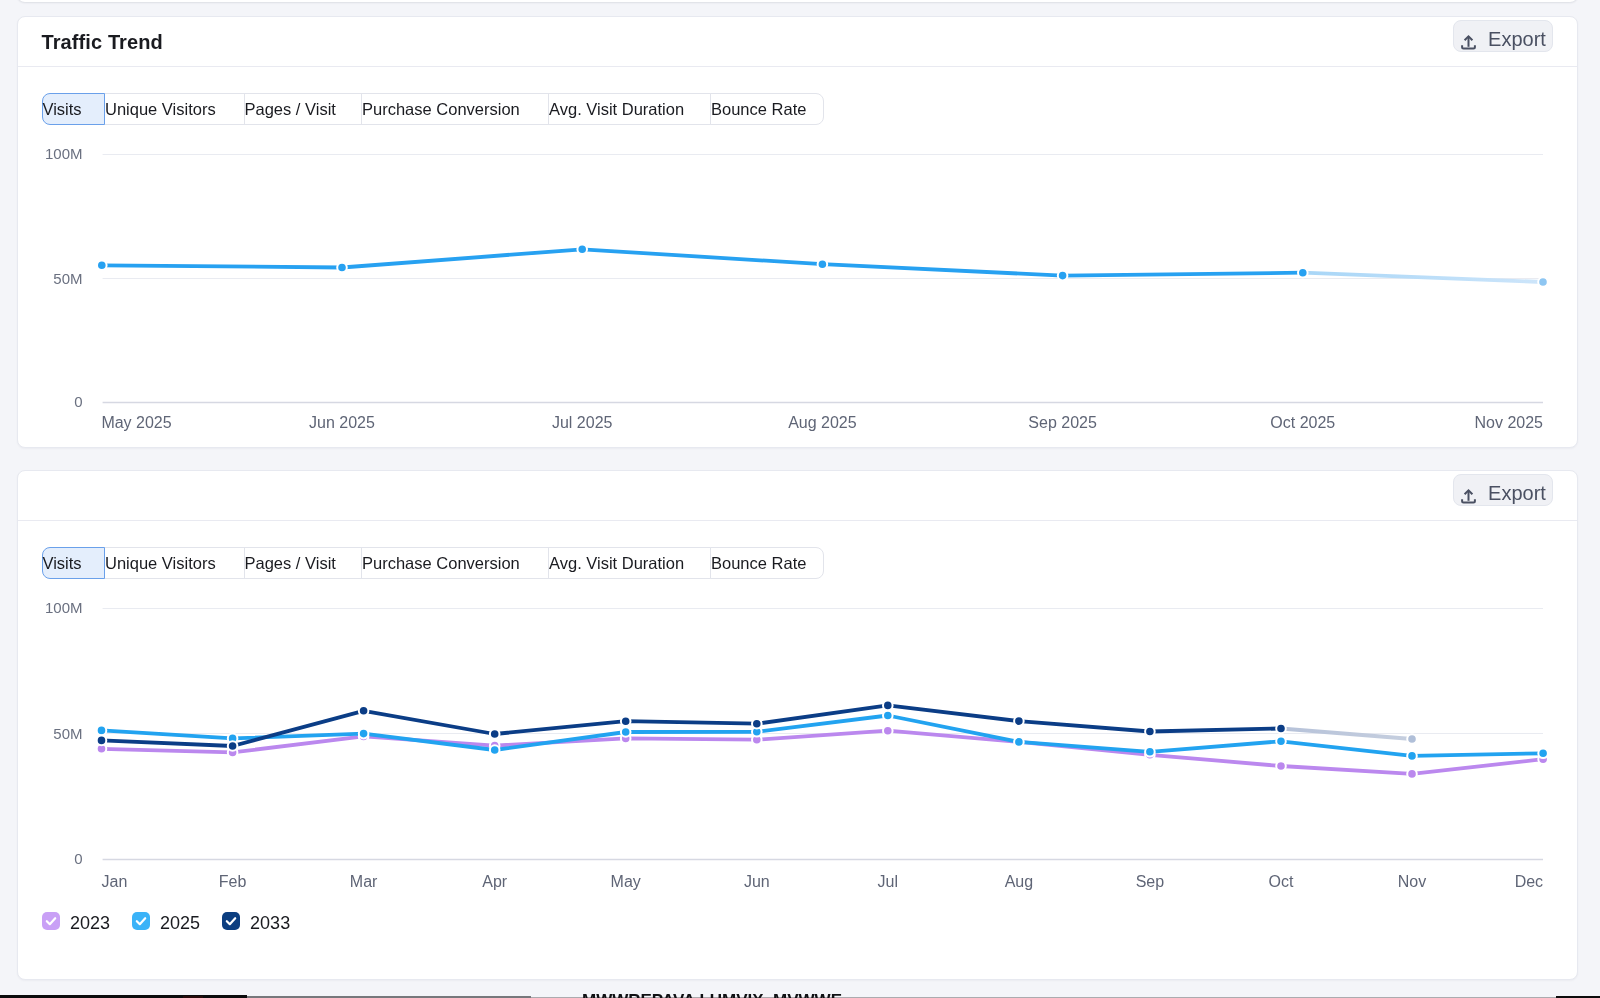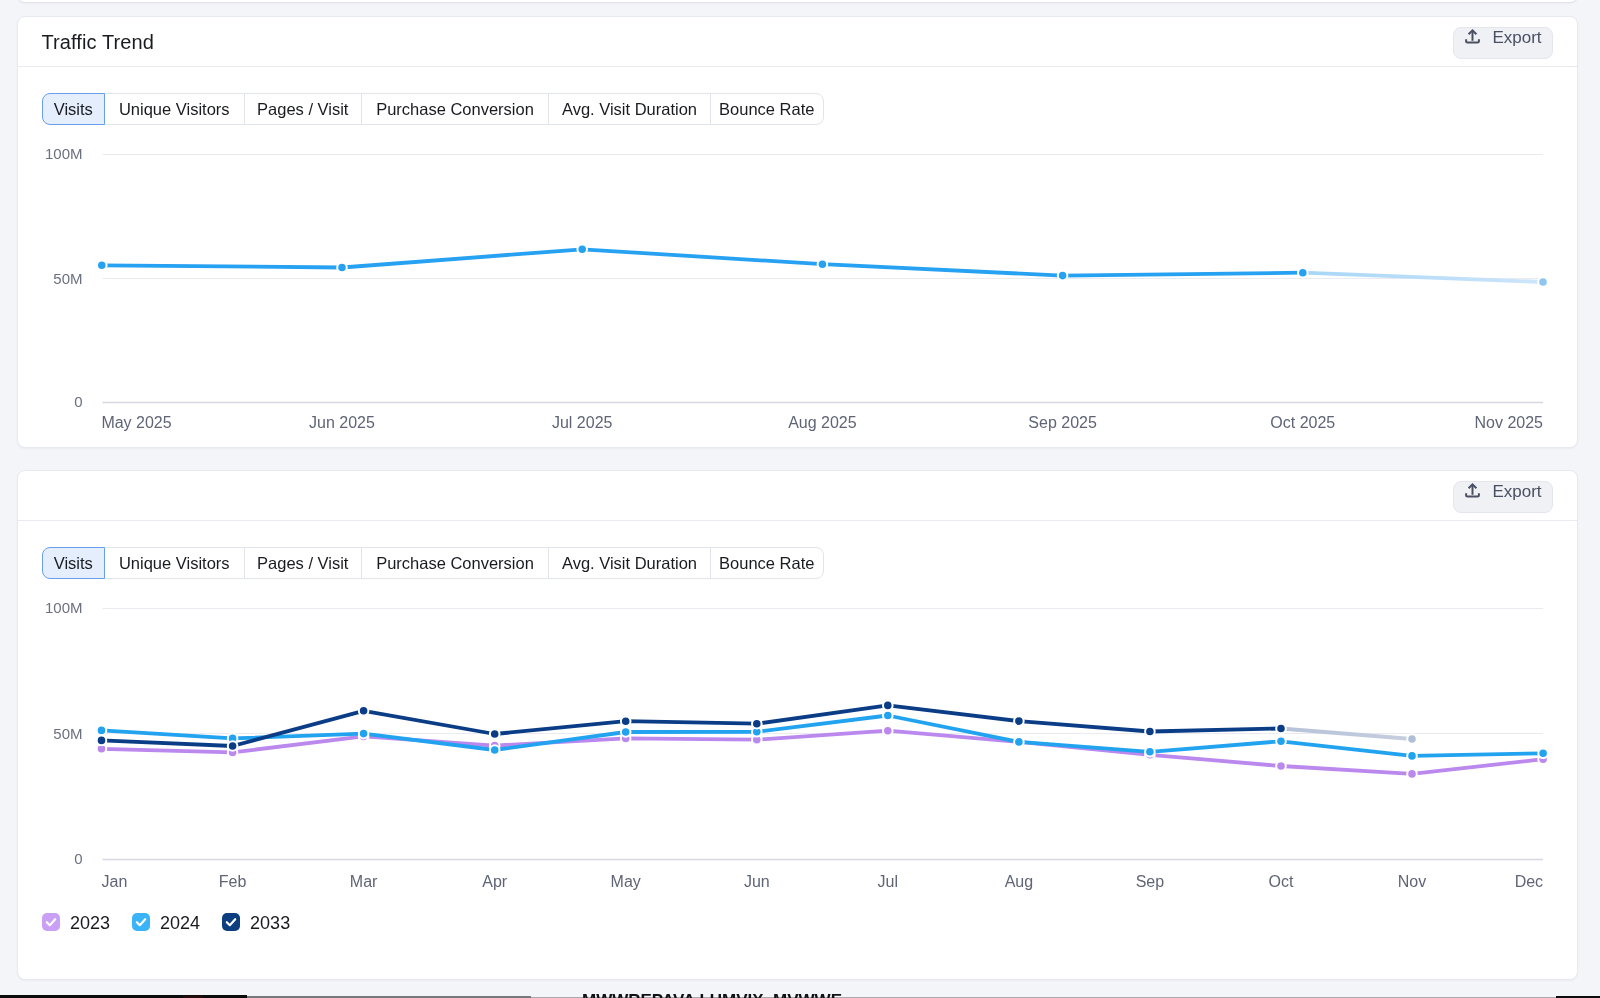--- a/index.html
+++ b/index.html
@@ -6,36 +6,36 @@
   html,body { width:1600px; height:998px; overflow:hidden; background:#f4f5f9;
     font-family:"Liberation Sans", sans-serif; position:relative; }
   .topsliver { position:absolute; left:17px; width:1561px; top:-10px; height:12px;
     background:#fff; border-radius:0 0 8px 8px; box-shadow:0 1px 2px rgba(24,28,45,.10); }
   .card { position:absolute; left:17px; width:1561px; background:#fff;
     border:1px solid #e7e9f0; border-radius:8px; box-shadow:0 1px 2px rgba(24,28,45,.04); }
   #card1 { top:16px; height:432px; }
   #card2 { top:470px; height:510px; }
   .chead { position:relative; height:50px; border-bottom:1px solid #e9eaf1; }
   .ctitle { position:absolute; left:23.5px; top:0; line-height:50px; font-size:20px;
-    font-weight:400; color:#1a1b20; letter-spacing:0.1px; }
-  .export { position:absolute; top:10px; right:24px; width:100px; height:32px;
+    font-weight:700; color:#1a1b20; letter-spacing:0.1px; }
+  .export { position:absolute; top:3px; right:24px; width:100px; height:32px;
     background:#f0f1f5; border:1px solid #e3e6ed; border-radius:8px;
-    display:flex; align-items:flex-start; justify-content:center; gap:11px;
-    font-size:17px; color:#4a5062; }
+    display:flex; align-items:flex-end; justify-content:center; gap:11px;
+    font-size:20px; color:#4a5062; }
   .tabs { position:absolute; left:23.5px; top:76px; height:32px; display:flex; z-index:2; }
-  .tab { height:32px; line-height:30px; font-size:16.5px; color:#1a1b20; text-align:center;
+  .tab { height:32px; line-height:30px; font-size:16.5px; color:#1a1b20; 
     background:#fff; border:1px solid #e2e4eb; margin-left:-1px; white-space:nowrap; }
   .tab.first { margin-left:0; border-radius:8px 0 0 8px; }
   .tab.last { border-radius:0 8px 8px 0; }
   .tab.active { background:#e4eefc; border:1px solid #6aa0ea; z-index:3; position:relative; }
   .legend { position:absolute; left:24px; top:440.5px; display:flex; align-items:flex-start;
     font-size:18px; color:#1a1b20; }
   .cb { width:18px; height:18px; border-radius:5px; margin-right:10px; position:relative; }
   .cb svg { position:absolute; left:2px; top:2px; }
-  .lg-item { display:flex; align-items:center; margin-right:22px; }
+  .lg-item { display:flex; align-items:flex-start; margin-right:22px; }
   .lg-item span { margin-top:2px; line-height:18px; }
   svg.chart { position:absolute; left:0; top:0; }
   .blackbar { position:absolute; left:0; top:995px; width:247px; height:3px; background:#0b0b0c; }
   .redbit { position:absolute; left:183px; top:995.5px; width:20px; height:2.5px; background:#270b0b; }
   .graybar { position:absolute; left:247px; top:996.3px; width:284px; height:1.7px; background:#77787c; }
   .thinline { position:absolute; left:531px; top:996.9px; width:1025px; height:1.1px; background:#ababaf; }
   .blackbar2 { position:absolute; left:1556px; top:996px; width:44px; height:2px; background:#0c0c0d; }
   .cliptext { position:absolute; left:582px; top:991px; width:300px; font-weight:700;
     font-size:17px; color:#101114; white-space:nowrap; }
 </style>
@@ -206,21 +206,21 @@
           </svg>
       </div>
         <span>2023</span>
     </div>
     <div class="lg-item">
       <div class="cb" style="background:#3bb3f8">
         <svg width="14" height="14" viewBox="0 0 14 14" fill="none" stroke="#fff" stroke-width="2.2" stroke-linecap="round" stroke-linejoin="round">
             <path d="M2.8 7.2 L5.8 10.2 L11.2 4.2"></path>
           </svg>
       </div>
-        <span>2024</span>
+        <span>2025</span>
     </div>
     <div class="lg-item">
       <div class="cb" style="background:#0c3e80">
         <svg width="14" height="14" viewBox="0 0 14 14" fill="none" stroke="#fff" stroke-width="2.2" stroke-linecap="round" stroke-linejoin="round">
             <path d="M2.8 7.2 L5.8 10.2 L11.2 4.2"></path>
           </svg>
       </div>
         <span>2033</span>
     </div>
   </div>

